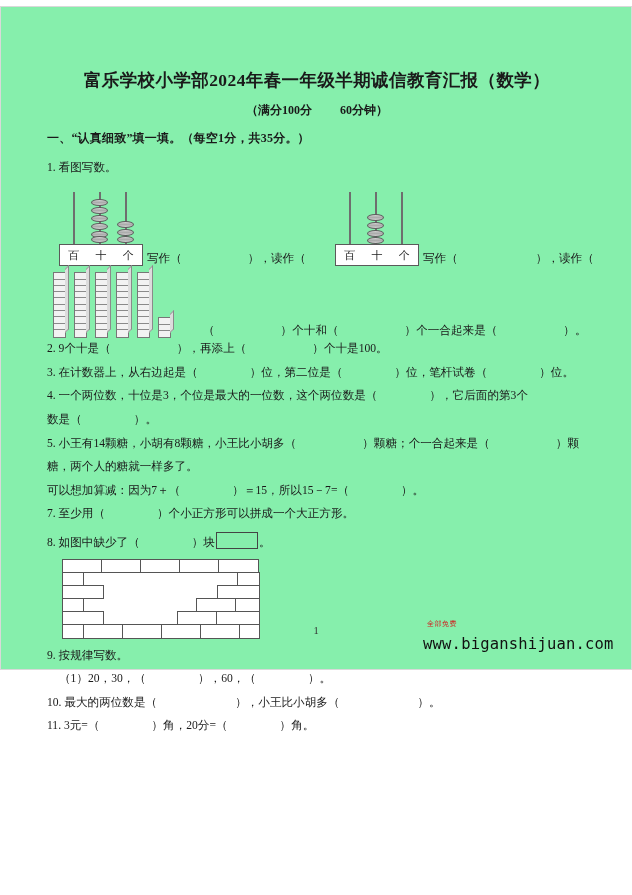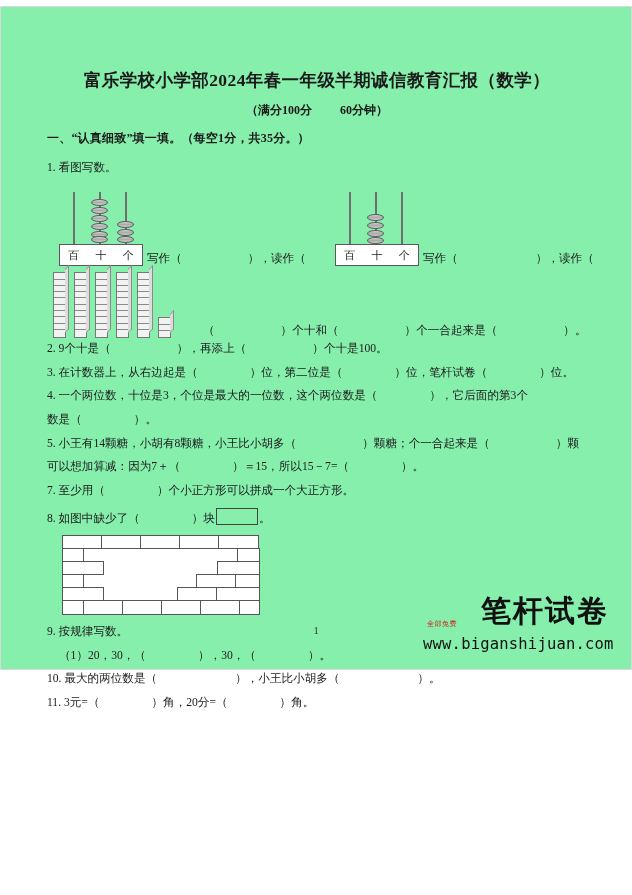--- a/index.html
+++ b/index.html
@@ -384,20 +384,21 @@
     <div class="q">
       <span>4. 一个两位数，十位是3，个位是最大的一位数，这个两位数是（</span><span class="blank-m"></span><span>），它后面的第3个</span>
     </div>
     <div class="q">
       <span>数是（</span><span class="blank-m"></span><span>）。</span>
     </div>
 
     <div class="q">
       <span>5. 小王有14颗糖，小胡有8颗糖，小王比小胡多（</span><span class="blank-l"></span><span>）颗糖；个一合起来是（</span><span class="blank-l"></span><span>）颗</span>
     </div>
+    <div class="q">糖，两个人的糖就一样多了。</div>
 
     <div class="q">
       <span>可以想加算减：因为7＋（</span><span class="blank-m"></span><span>）＝15，所以15－7=（</span><span class="blank-m"></span><span>）。</span>
     </div>
 
     <div class="q">
       <span>7. 至少用（</span><span class="blank-m"></span><span>）个小正方形可以拼成一个大正方形。</span>
     </div>
 
     <div class="q" style="margin-top:6px;">
@@ -431,33 +432,32 @@
         <div class="brick" style="left:20px;  top:64px; width:40px; height:15px;"></div>
         <div class="brick" style="left:59px;  top:64px; width:40px; height:15px;"></div>
         <div class="brick" style="left:98px;  top:64px; width:40px; height:15px;"></div>
         <div class="brick" style="left:137px; top:64px; width:40px; height:15px;"></div>
         <div class="brick" style="left:176px; top:64px; width:21px; height:15px;"></div>
       </div>
     </div>
 
     <div class="q">9. 按规律写数。</div>
     <div class="q indent">
-      <span>（1）20，30，（</span><span class="blank-m"></span><span>），30，（</span><span class="blank-m"></span><span>）。</span>
+      <span>（1）20，30，（</span><span class="blank-m"></span><span>），60，（</span><span class="blank-m"></span><span>）。</span>
     </div>
 
     <div class="q">
       <span>10. 最大的两位数是（</span><span class="blank-xl"></span><span>），小王比小胡多（</span><span class="blank-xl"></span><span>）。</span>
     </div>
 
     <div class="q">
       <span>11. 3元=（</span><span class="blank-m"></span><span>）角，20分=（</span><span class="blank-m"></span><span>）角。</span>
     </div>
 
   </div>
 
   <div class="page-num">1</div>
 
   <div class="watermark">
-    <div class="wm-cn">笔杆试卷</div>
     <div class="wm-red">全部免费</div>
     <div class="wm-url">www.biganshijuan.com</div>
   </div>
 </div>
 
 </body></html>

